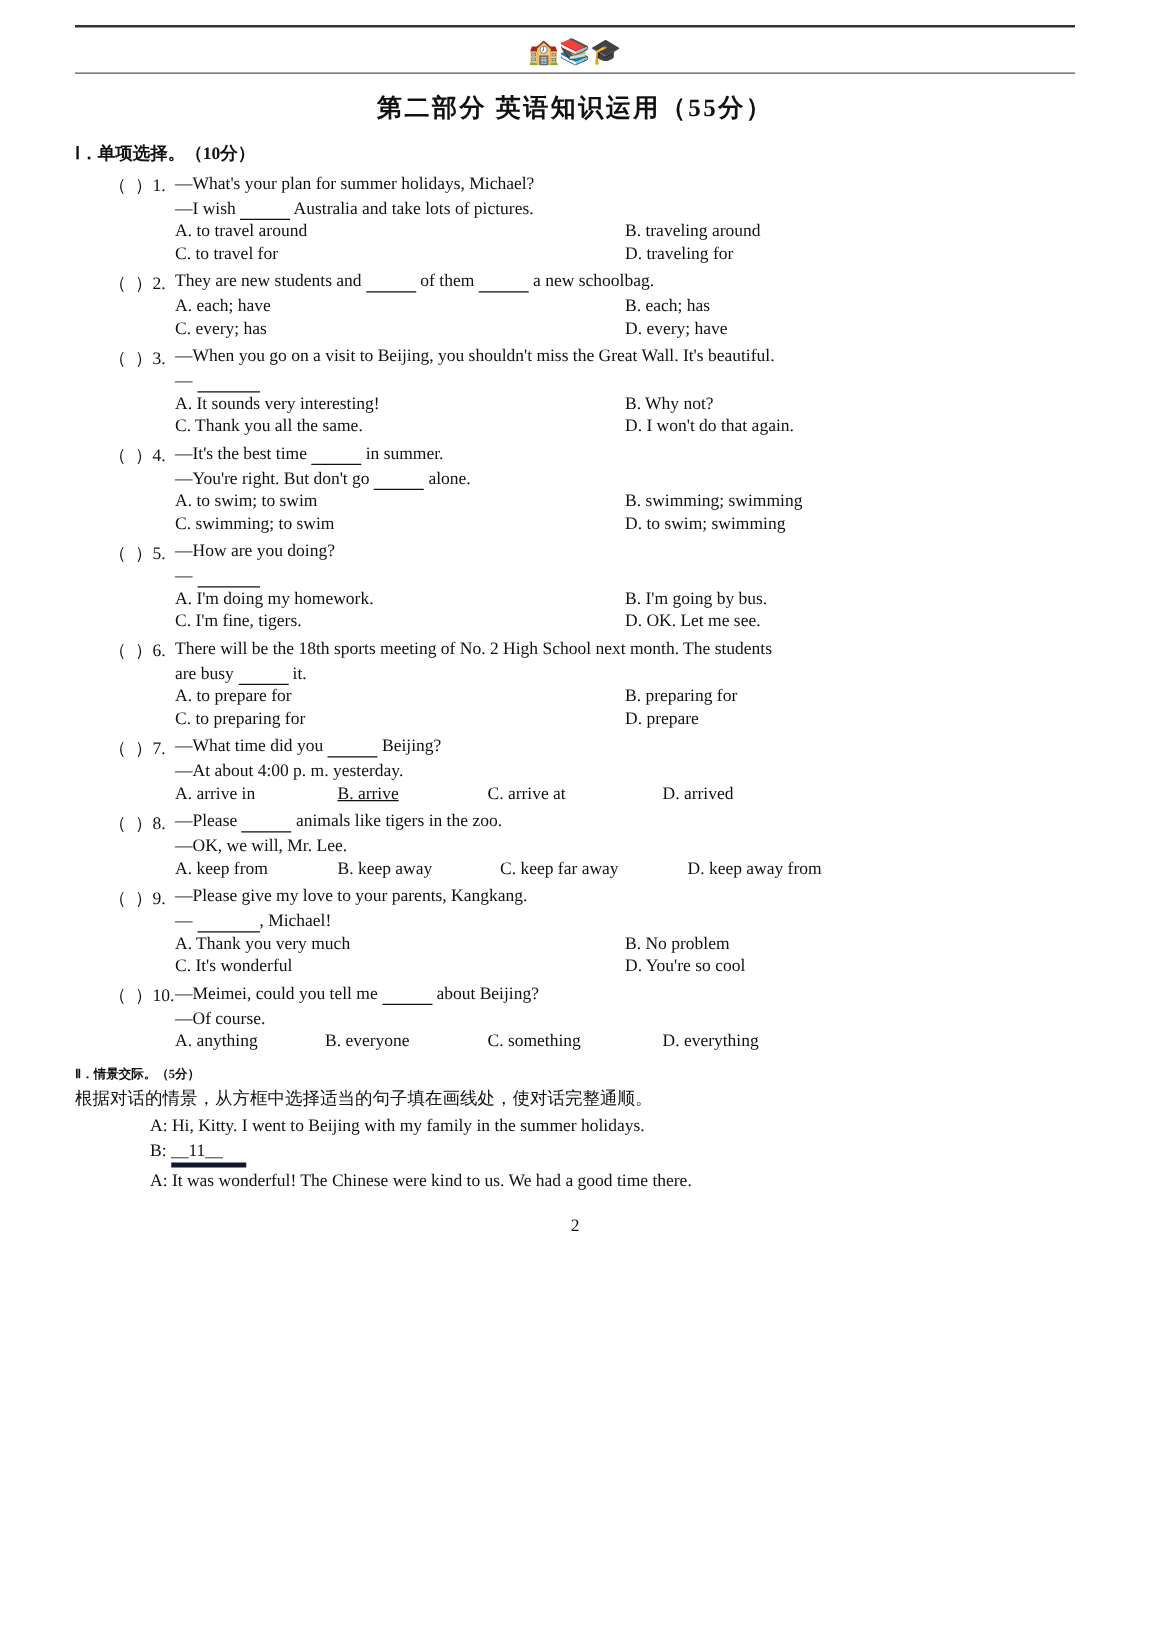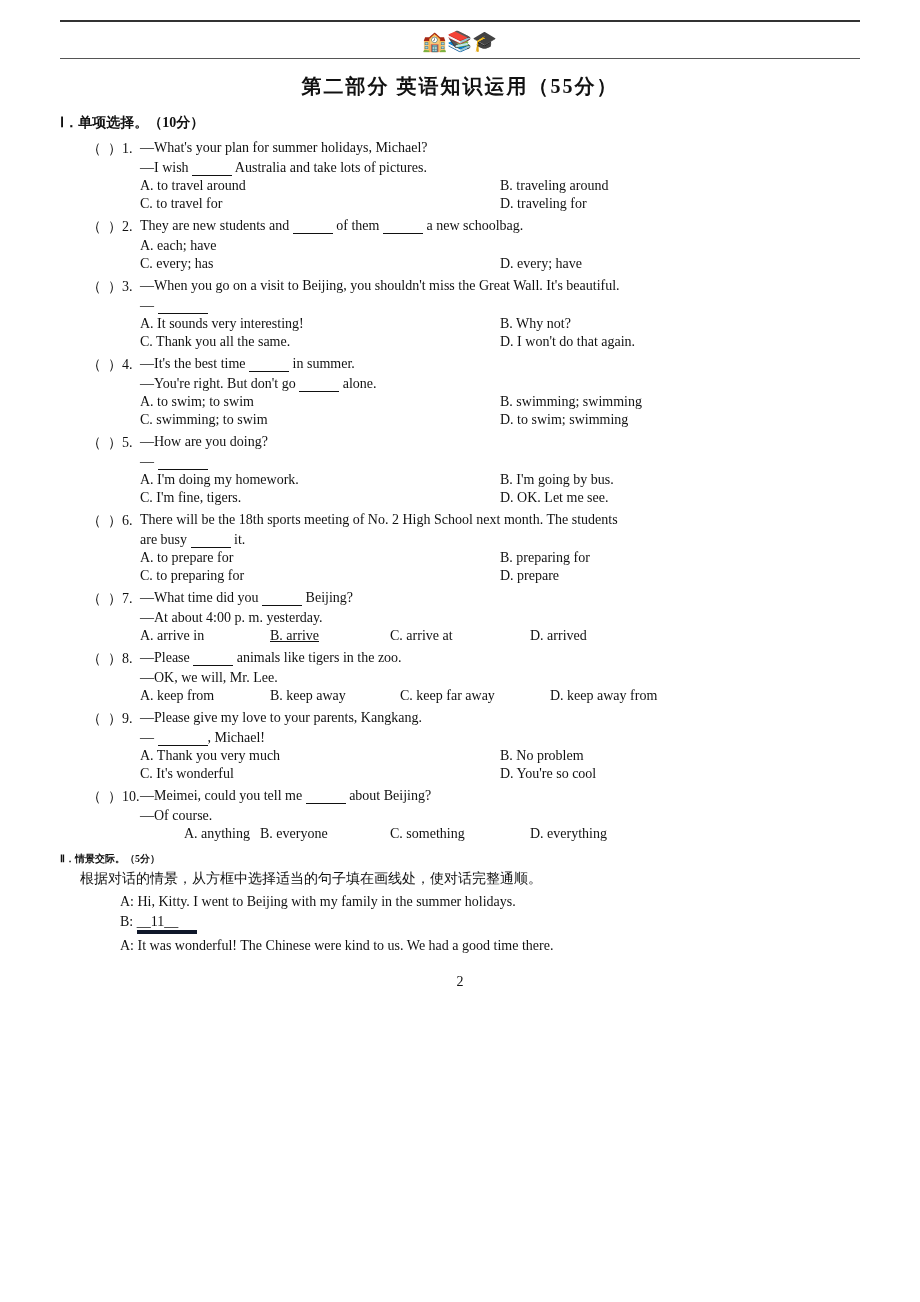--- a/index.html
+++ b/index.html
@@ -87,21 +87,20 @@
       height: 16px;
       vertical-align: bottom;
     }
     .section2-label {
       font-size: 10px;
       font-weight: bold;
       margin-top: 10px;
       margin-bottom: 4px;
     }
     .section2-desc {
-      margin-left: 20px;
       margin-bottom: 6px;
     }
     .page-num {
       text-align: center;
       margin-top: 20px;
       font-size: 14px;
     }
     .indent {
       margin-left: 60px;
     }
@@ -137,20 +136,21 @@
 </div>
 
 <div class="question-block">
   <div class="question-row">
     <span class="paren">（</span>
     <span class="q-num">）2.</span>
     <span class="q-text">They are new students and <span class="blank"></span> of them <span class="blank"></span> a new schoolbag.</span>
   </div>
   <div class="options-row">
     <span class="option">A. each; have</span>
+    <span class="option">B. each; has</span>
   </div>
   <div class="options-row">
     <span class="option">C. every; has</span>
     <span class="option">D. every; have</span>
   </div>
 </div>
 
 <div class="question-block">
   <div class="question-row">
     <span class="paren">（</span>
@@ -267,21 +267,21 @@
 </div>
 
 <div class="question-block">
   <div class="question-row">
     <span class="paren">（</span>
     <span class="q-num">）10.</span>
     <span class="q-text">—Meimei, could you tell me <span class="blank"></span> about Beijing?</span>
   </div>
   <div class="dialog-line">—Of course.</div>
   <div class="options-row" style="gap:10px;">
-    <span style="min-width:110px;text-align:right;">A. anything</span>
+    <span style="min-width:110px;">A. anything</span>
     <span style="min-width:120px;">B. everyone</span>
     <span style="min-width:130px;">C. something</span>
     <span style="min-width:130px;">D. everything</span>
   </div>
 </div>
 
 <div class="section2-label">Ⅱ．情景交际。（5分）</div>
 <div class="section2-desc">根据对话的情景，从方框中选择适当的句子填在画线处，使对话完整通顺。</div>
 
 <div class="indent">A: Hi, Kitty. I went to Beijing with my family in the summer holidays.</div>

